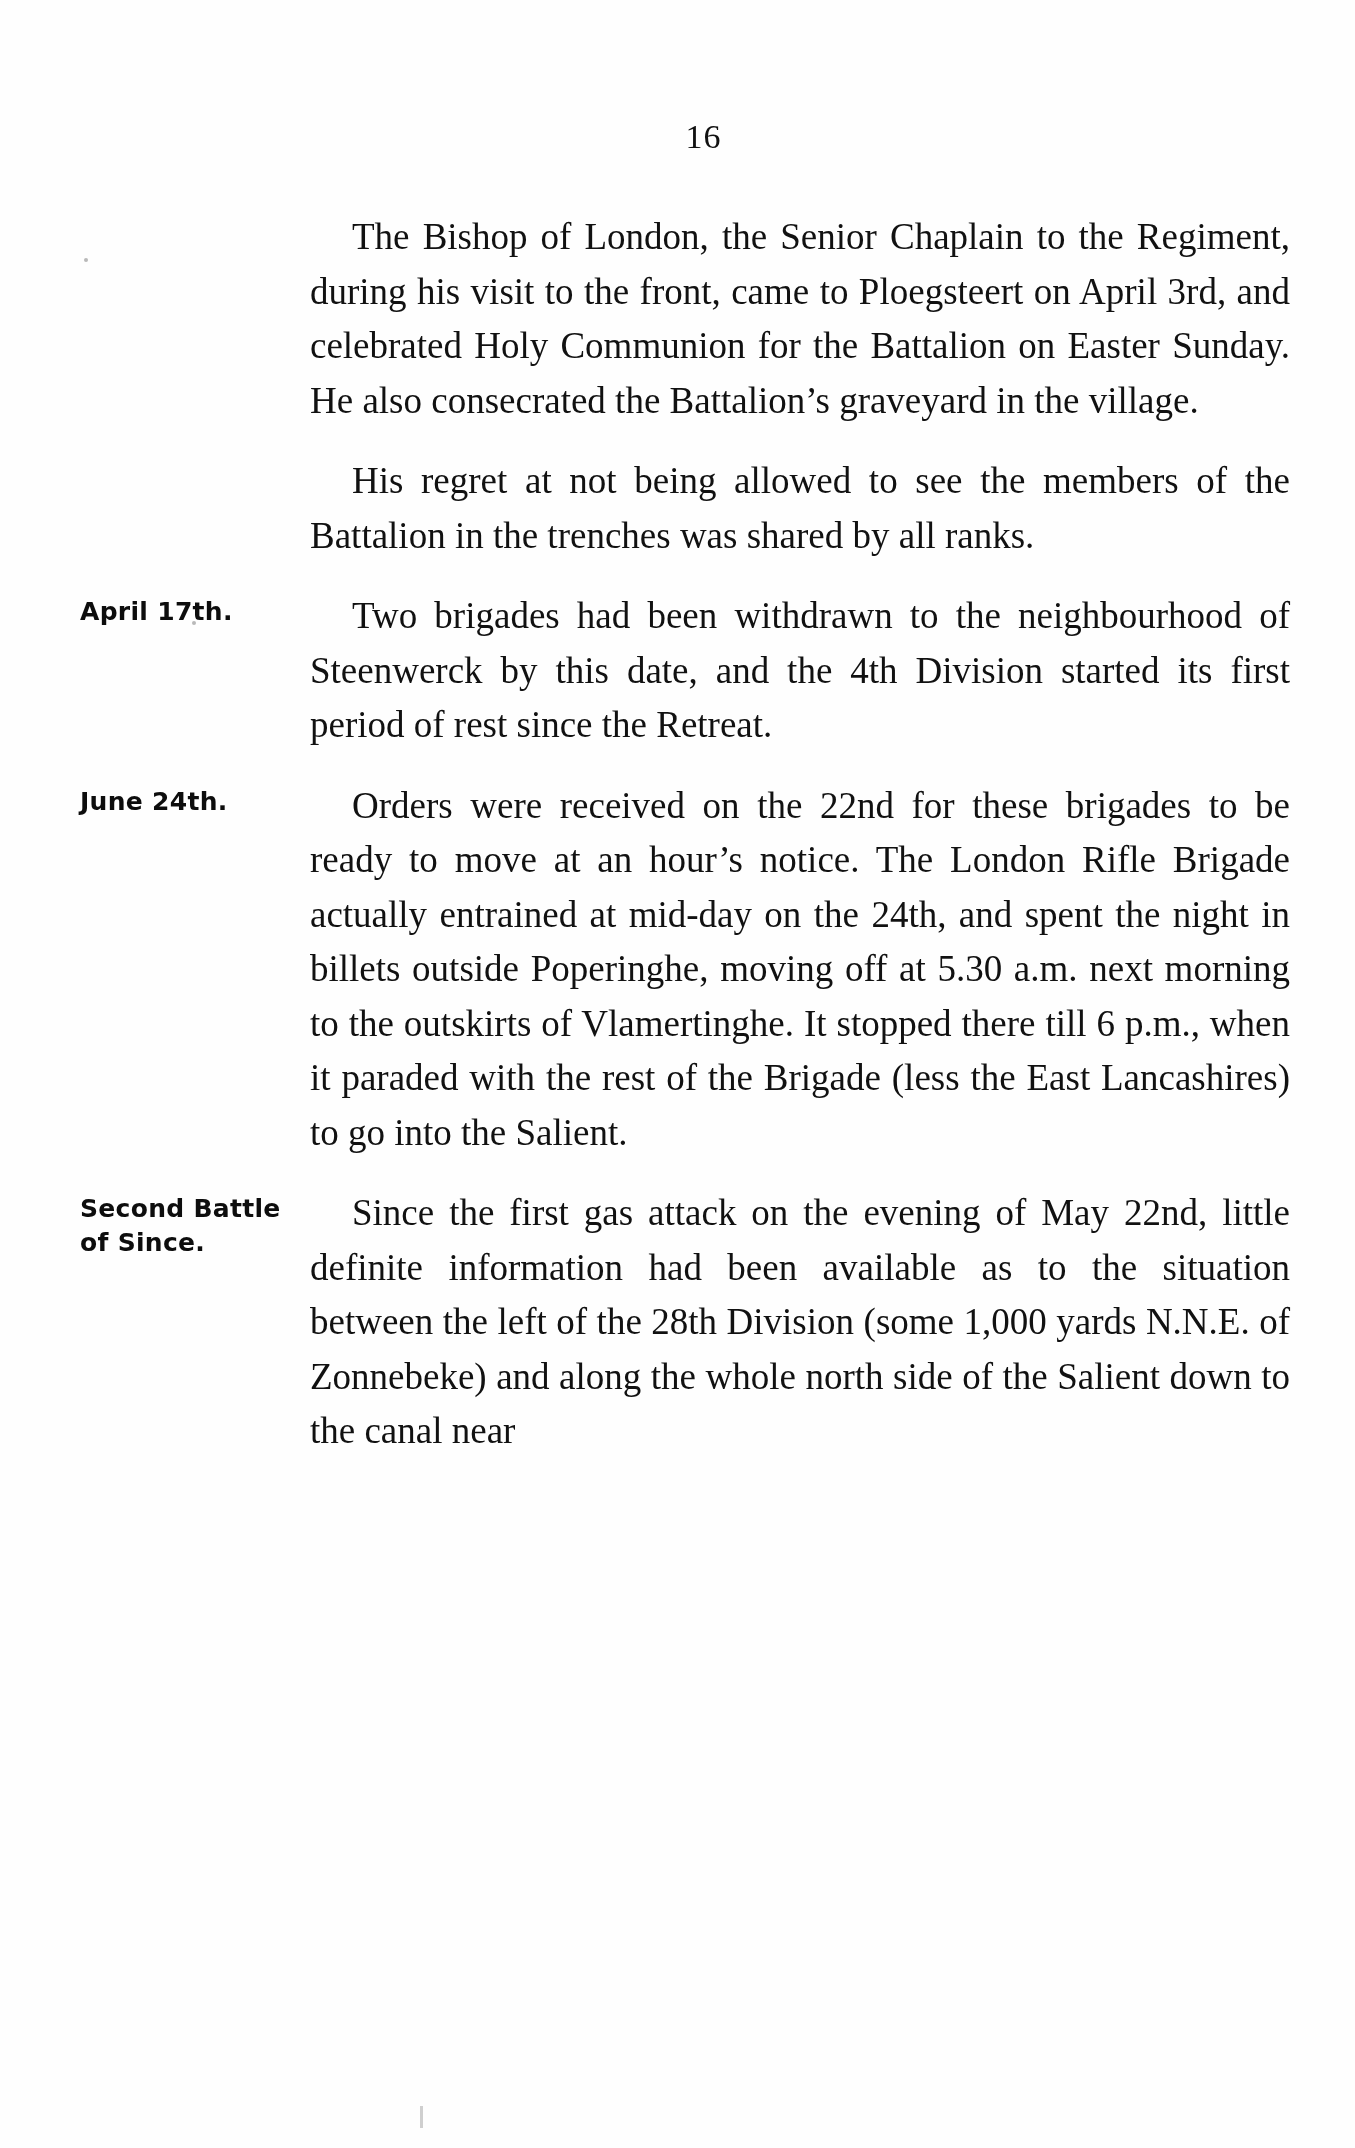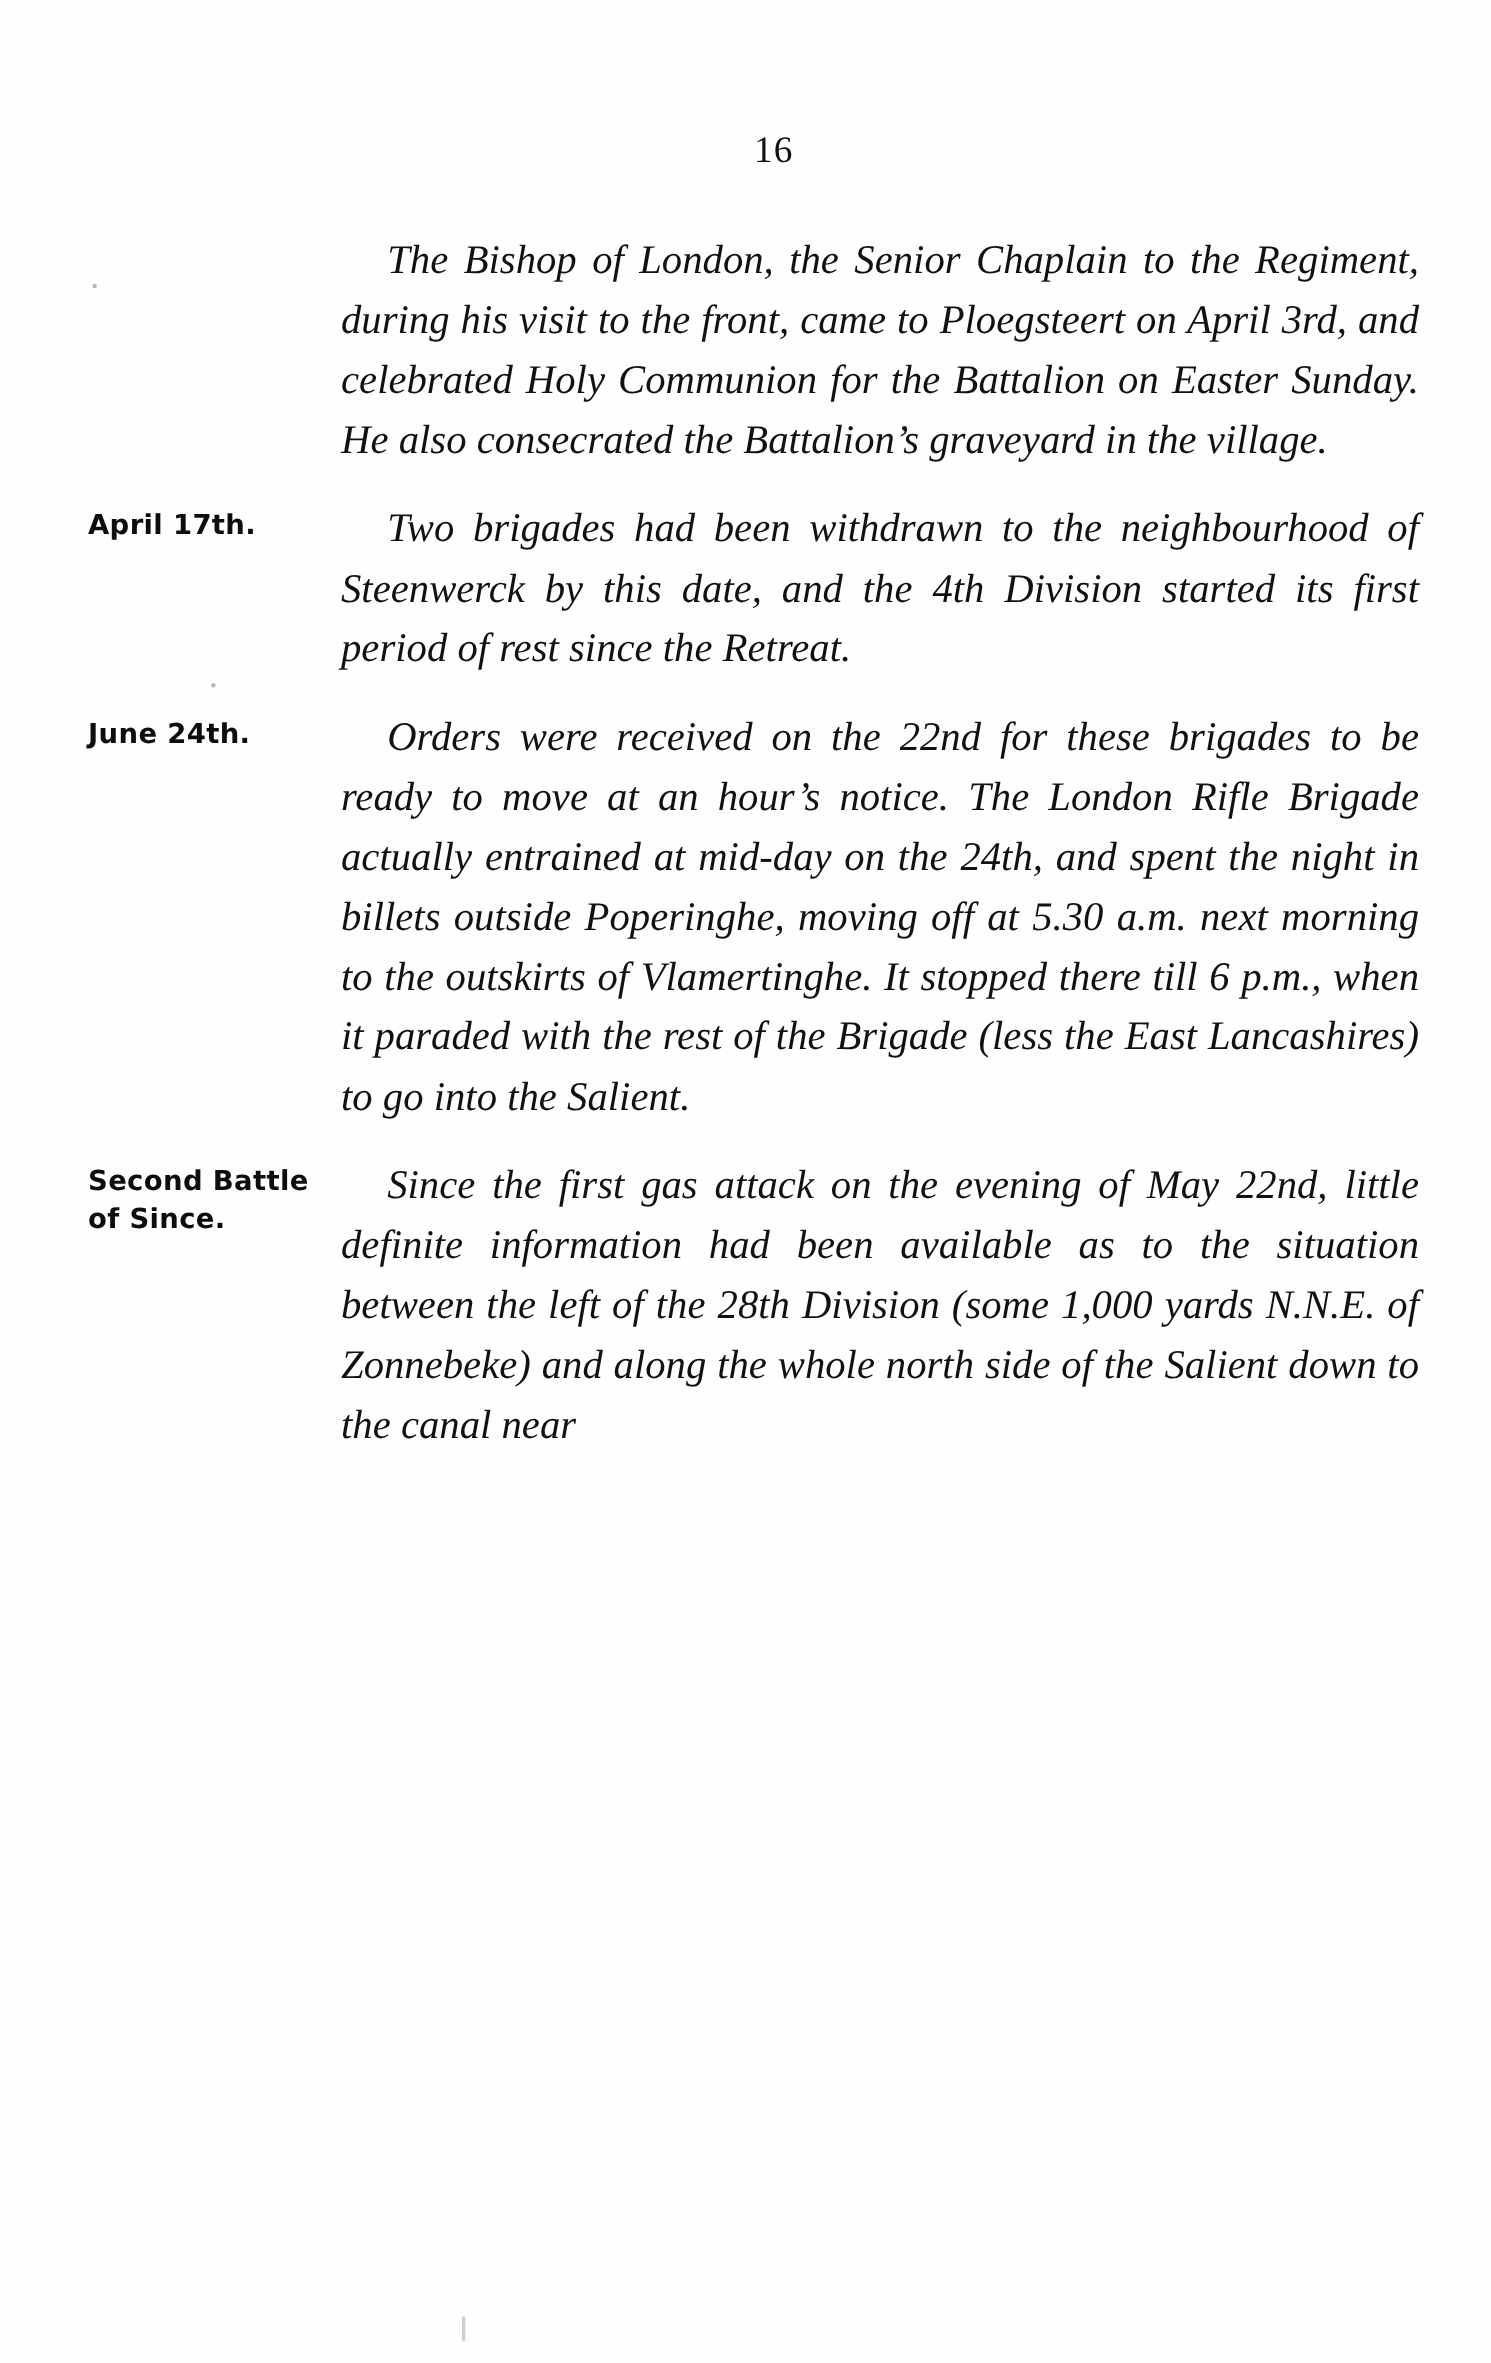--- a/index.html
+++ b/index.html
@@ -68,21 +68,21 @@
     margin-left: 230px;
     width: 980px;
     font-size: 37px;
     line-height: 54.5px;
     text-align: justify;
     color: #111;
     font-family: "Liberation Serif", serif;
   }
 
   .para.indent-none { text-indent: 0; }
-  .para.indent { text-indent: 42px; font-style: italic; }
+  .para.indent { text-indent: 42px; }
 
   
   .edge-mark {
     position: absolute;
     background: #b9b9b9;
     width: 4px;
     height: 4px;
     border-radius: 50%;
   }
   .edge-mark.m1 { left: 84px; top: 258px; }
@@ -101,20 +101,24 @@
   <div class="edge-mark m3"></div>
 
   <div class="content">
 
 
     <div class="block">
       <div class="sidenote"></div>
       <div class="para indent">The Bishop of London, the Senior Chaplain to the Regiment, during his visit to the front, came to Ploegsteert on April 3rd, and celebrated Holy Communion for the Battalion on Easter Sunday.  He also consecrated the Battalion’s graveyard in the village.</div>
     </div>
 
+    <div class="block">
+      <div class="sidenote"></div>
+      <div class="para indent">His regret at not being allowed to see the members of the Battalion in the trenches was shared by all ranks.</div>
+    </div>
 
     <div class="block">
       <div class="sidenote">April 17th.</div>
       <div class="para indent">Two brigades had been withdrawn to the neighbourhood of Steenwerck by this date, and the 4th Division started its first period of rest since the Retreat.</div>
     </div>
 
     <div class="block">
       <div class="sidenote">June 24th.</div>
       <div class="para indent">Orders were received on the 22nd for these brigades to be ready to move at an hour’s notice.   The London Rifle Brigade actually entrained at mid-day on the 24th, and spent the night in billets outside Poperinghe, moving off at 5.30 a.m. next morning to the outskirts of Vlamertinghe.  It stopped there till 6 p.m., when it paraded with the rest of the Brigade (less the East Lancashires) to go into the Salient.</div>
     </div>

